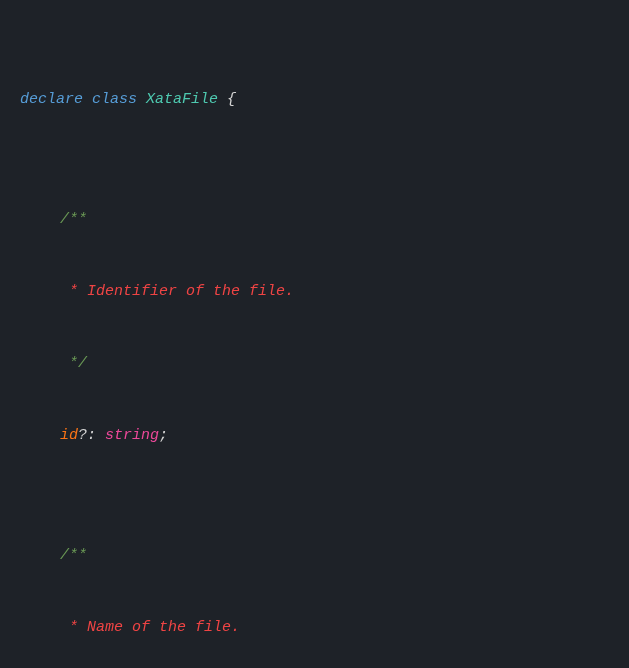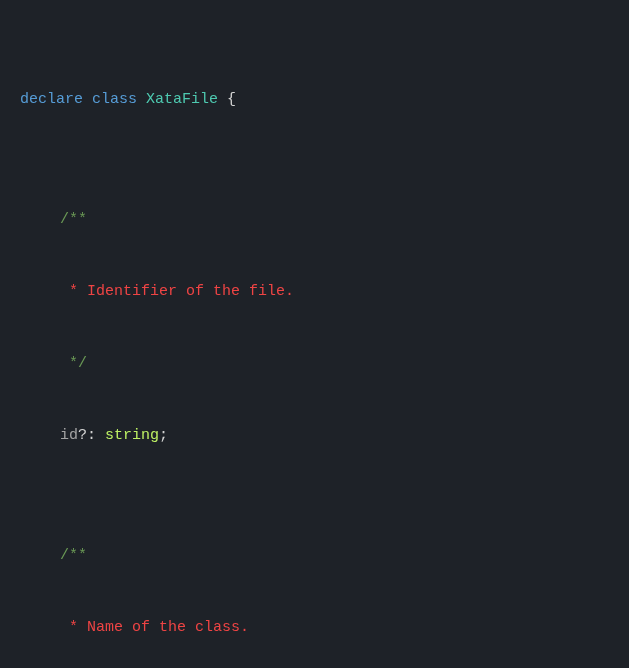--- a/index.html
+++ b/index.html
@@ -21,29 +21,30 @@
 
     .code-block {
       white-space: pre;
     }
 
     .kw-declare { color: #569cd6; }
     .kw-class { color: #569cd6; }
     .class-name { color: #4ec9b0; }
     .punctuation { color: #d4d4d4; }
     .comment { color: #6a9955; }
-    .property { color: #a3a3a3; }
+    .property { color: #f97316; }
     .colon { color: #d4d4d4; }
-    .type-string { color: #bef264; }
+    .type-string { color: #ec4899; }
     .semicolon { color: #d4d4d4; }
     .optional { color: #d4d4d4; }
 
     .line {
       display: block;
       white-space: pre;
+      font-style: italic;
     }
 
     .indent1 { padding-left: 40px; }
 
     .comment-bar {
       color: #ef4444;
       padding-left: 40px;
     }
   </style>
 </head>
@@ -54,21 +55,21 @@
   <span class="line"><span class="kw-declare">declare</span> <span class="kw-class">class</span> <span class="class-name">XataFile</span> <span class="punctuation">{</span></span>
 
   
   <span class="line indent1 comment">/**</span>
   <span class="line comment-bar"> * Identifier of the file.</span>
   <span class="line indent1 comment"> */</span>
   <span class="line indent1"><span class="property">id</span><span class="optional">?</span><span class="colon">: </span><span class="type-string">string</span><span class="semicolon">;</span></span>
 
   
   <span class="line indent1 comment">/**</span>
-  <span class="line comment-bar"> * Name of the class.</span>
+  <span class="line comment-bar"> * Name of the file.</span>
   
   
 
   
   
   
   
   
 
   

